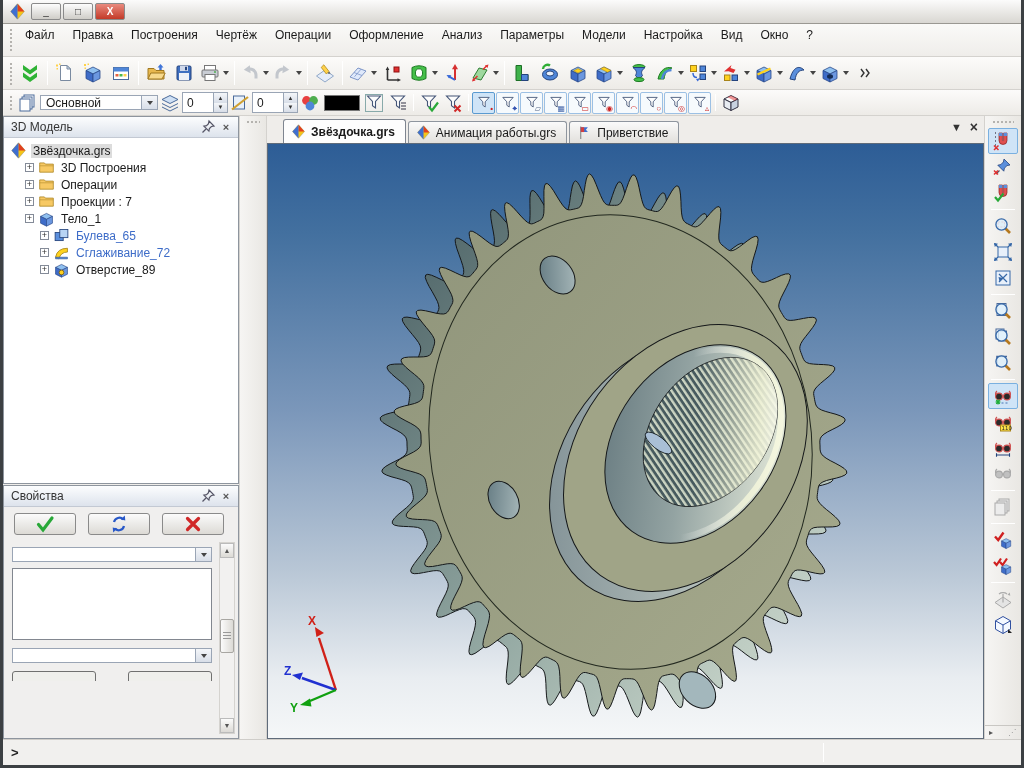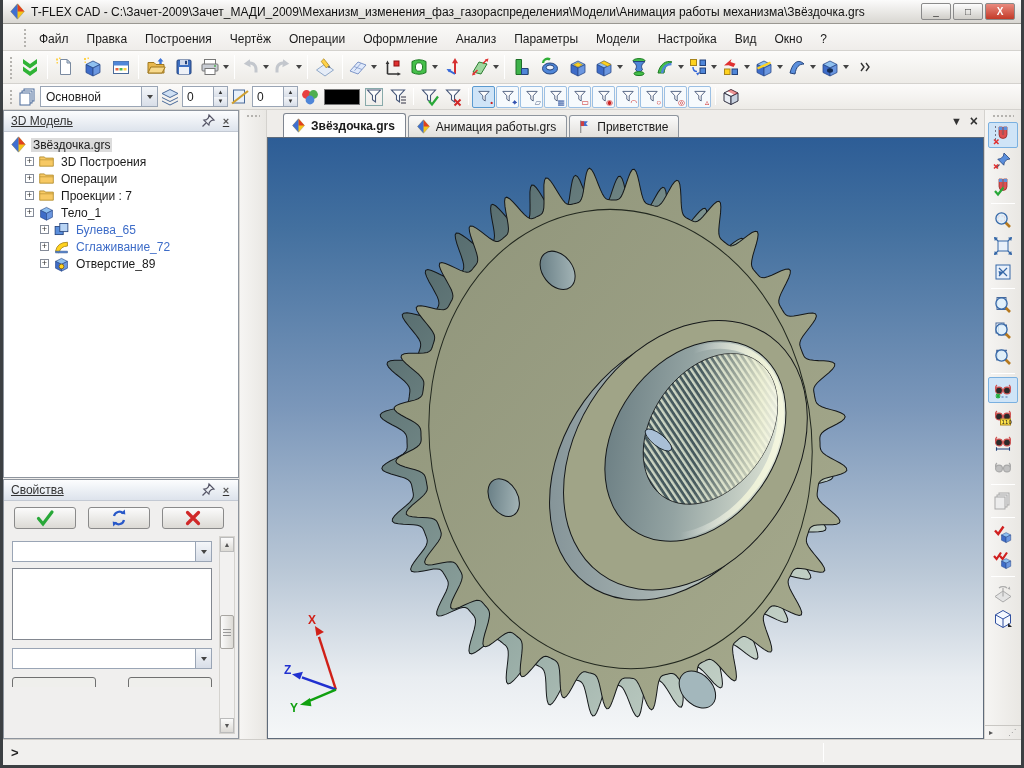--- a/index.html
+++ b/index.html
@@ -11,60 +11,60 @@
   .titlebar{height:24px;background:linear-gradient(180deg,#fbfbfb 0%,#e8e7e4 55%,#d9d7d2 100%);
     display:flex;align-items:center;padding:0 4px;border-bottom:1px solid #9a9892;}
   .titlebar .appicon{width:17px;height:17px;margin:0 5px 0 2px;}
   .title-text{flex:1;font-size:12px;color:#111;white-space:nowrap;overflow:hidden;}
   .winbtns{display:flex;gap:2px;margin-right:2px;}
   .winbtn{width:30px;height:17px;border:1px solid #8a8a8a;border-radius:2px;
     background:linear-gradient(180deg,#fdfdfd,#cfcdc8);display:flex;align-items:center;justify-content:center;
     font-size:10px;color:#333;}
   .winbtn.close{background:linear-gradient(180deg,#e98a7e,#c33a28);color:#fff;font-weight:bold;}
   
-  .menubar{height:27px;background:linear-gradient(180deg,#fafaf8,#efedea);display:flex;align-items:flex-end;
-    border-bottom:1px solid #d4d2ce;padding-left:16px;}
+  .menubar{height:33px;background:linear-gradient(180deg,#fafaf8,#efedea);display:flex;align-items:flex-start;
+    border-bottom:1px solid #d4d2ce;padding-left:2px;}
   .grip{width:5px;align-self:stretch;margin:3px 3px;background-image:radial-gradient(#b5b3af 1px,transparent 1.1px);
     background-size:4px 4px;background-position:1px 1px;}
   .menu-item{padding:4px 9px;border-radius:2px;}
   
   .toolbar{background:linear-gradient(180deg,#fcfbfa,#edebe7);display:flex;align-items:center;
     border-bottom:1px solid #d4d2ce;padding:1px 2px;}
   .tb1{height:33px;}
   .tb2{height:26px;}
   .tbtn{height:28px;min-width:28px;display:flex;align-items:center;justify-content:center;
     border:1px solid transparent;border-radius:2px;background:transparent;padding:0 1px;}
   .tb2 .tbtn{height:22px;min-width:24px;}
   .ic{width:20px;height:20px;display:block;}
   .ic16{width:16px;height:16px;display:block;}
   .dd{width:0;height:0;border-left:3.5px solid transparent;border-right:3.5px solid transparent;
     border-top:4px solid #444;margin-left:3px;}
   .sep{width:1px;align-self:stretch;margin:3px 3px;background:#c9c7c3;border-right:1px solid #fff;}
-  .combo{height:21px;background:#fff;border:1px solid #9aa5b5;display:flex;align-items:center;
+  .combo{height:15px;background:#fff;border:1px solid #9aa5b5;display:flex;align-items:center;
     padding-left:5px;position:relative;}
   .combo .cdd{margin-left:auto;width:16px;height:100%;display:flex;align-items:center;justify-content:center;
     background:linear-gradient(180deg,#f4f6f9,#d8dee8);border-left:1px solid #9aa5b5;}
   .spin{height:21px;display:flex;border:1px solid #9aa5b5;background:#fff;}
   .spin .val{width:30px;display:flex;align-items:center;padding-left:4px;}
   .spin .arrows{width:14px;display:flex;flex-direction:column;border-left:1px solid #9aa5b5;}
   .spin .arrows div{flex:1;display:flex;align-items:center;justify-content:center;font-size:6px;color:#333;
     background:linear-gradient(180deg,#f4f6f9,#d8dee8);}
   .swatch{width:36px;height:16px;background:#000;border:1px solid #777;margin:0 2px;}
   .filterbtn{width:23px;height:22px;border:1px solid #9cc0e4;border-radius:2px;background:#f6fafd;
     display:flex;align-items:center;justify-content:center;position:relative;margin-right:1px;}
   .filterbtn.sel{background:#cfe4f7;border-color:#5a9ad0;}
   .filterbtn .mark{position:absolute;right:1px;bottom:0;font-size:8px;line-height:8px;font-weight:bold;}
   
   .main{flex:1;display:flex;background:#efedea;min-height:0;}
   .dock-left{width:236px;display:flex;flex-direction:column;}
   .panel{border:1px solid #8e959e;background:#f0efee;display:flex;flex-direction:column;position:relative;}
   .tree-panel{height:368px;}
   .props-panel{flex:1;margin-top:1px;}
   .panel-header{height:21px;background:linear-gradient(180deg,#fcfdfe,#dde3ec);border-bottom:1px solid #c3c9d3;
-    display:flex;align-items:center;padding:0 4px 0 7px;font-size:12px;color:#333;text-decoration:underline;}
+    display:flex;align-items:center;padding:0 4px 0 7px;font-size:12px;color:#333;}
   .panel-header .hbtn{width:16px;height:15px;display:flex;align-items:center;justify-content:center;
     color:#555;font-size:11px;margin-left:2px;}
   .tree-body{flex:1;background:#fff;border-top:1px solid #fff;overflow:hidden;padding-top:3px;}
   .tree-row{display:flex;align-items:center;height:17px;white-space:nowrap;}
   .plusbox{width:9px;height:9px;border:1px solid #848b98;background:#fff;display:flex;align-items:center;
     justify-content:center;font-size:9px;line-height:7px;color:#333;margin-right:4px;flex:none;}
   .tree-ic{width:17px;height:17px;margin-right:4px;flex:none;}
   .tree-label{font-size:12px;padding:0 2px;}
   .tree-label.link{color:#3d6cc8;}
   .tree-label.sel-soft{background:#dcdcdc;}
@@ -128,21 +128,20 @@
 </head>
 <body>
 
 <div id="window">
   <div class="titlebar">
     <svg class="appicon" viewBox="0 0 20 20">
       <path d="M10 1 L18 10 10 19 2 10z" fill="#f5c518" stroke="#997" stroke-width="0.6"></path>
       <path d="M10 1 L18 10 H10z" fill="#e04020"></path>
         <path d="M10 1 v18 L2 10z" fill="#3f6fd0"></path>
     </svg>
-    <span class="title-text">T-FLEX CAD - C:\Зачет-2009\Зачет_МАДИ_2009\Механизм_изменения_фаз_газораспределения\Модели\Анимация работы механизма\Звёздочка.grs</span>
     <div class="winbtns">
       <div class="winbtn">_</div>
       <div class="winbtn">□</div>
       <div class="winbtn close">X</div>
     </div>
   </div>
 
   <div class="menubar">
     <div class="grip"></div>
     <div id="menu-items" style="display:flex;">

